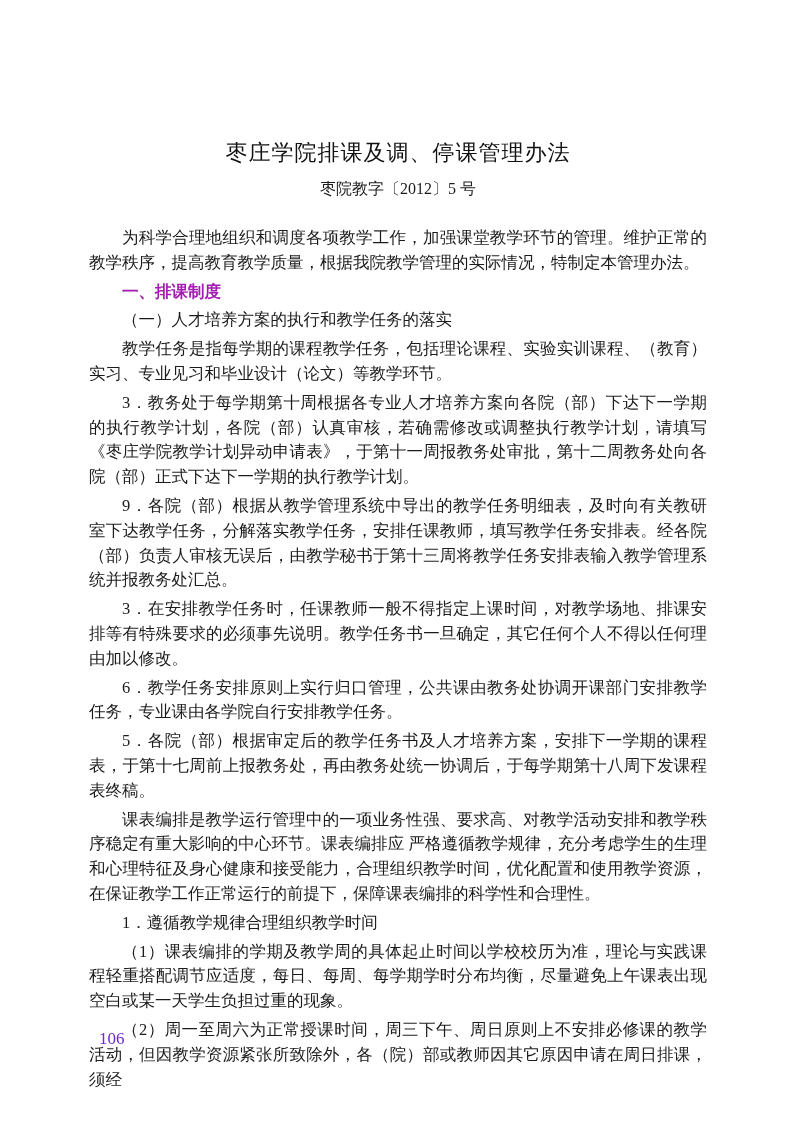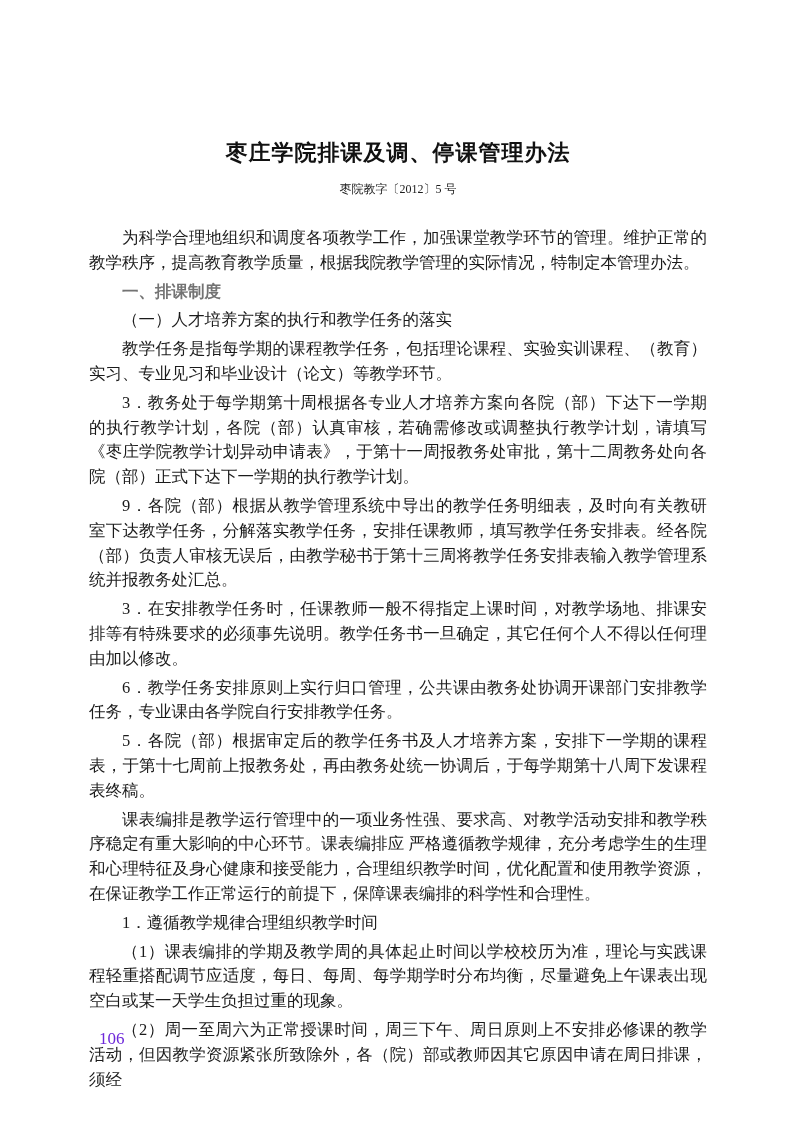--- a/index.html
+++ b/index.html
@@ -21,44 +21,44 @@
     position: absolute;
     left: 85px;
     top: 0;
     width: 626px;
   }
   .doc-title {
     margin-top: 140px;
     text-align: center;
     font-size: 22px;
     line-height: 26px;
-    font-weight: bold;
+    font-weight: normal;
     letter-spacing: 1px;
     color: #111111;
   }
   .doc-number {
     margin-top: 13px;
     text-align: center;
-    font-size: 12px;
+    font-size: 16px;
     line-height: 20px;
   }
   .doc-body {
     margin-top: 27px;
     font-size: 16.5px;
     line-height: 24.8px;
     text-align: justify;
     text-justify: inter-ideograph;
   }
   .doc-body .block {
     margin: 4px;
     text-indent: 2em;
   }
   .doc-body .bold {
     font-weight: bold;
-    color: #737373;
+    color: #a21caf;
   }
   .page-number {
     position: absolute;
     left: 99px;
     top: 1029px;
     font-size: 17px;
     line-height: 19px;
     font-family: "Liberation Serif", serif;
     color: #6d28d9;
   }

